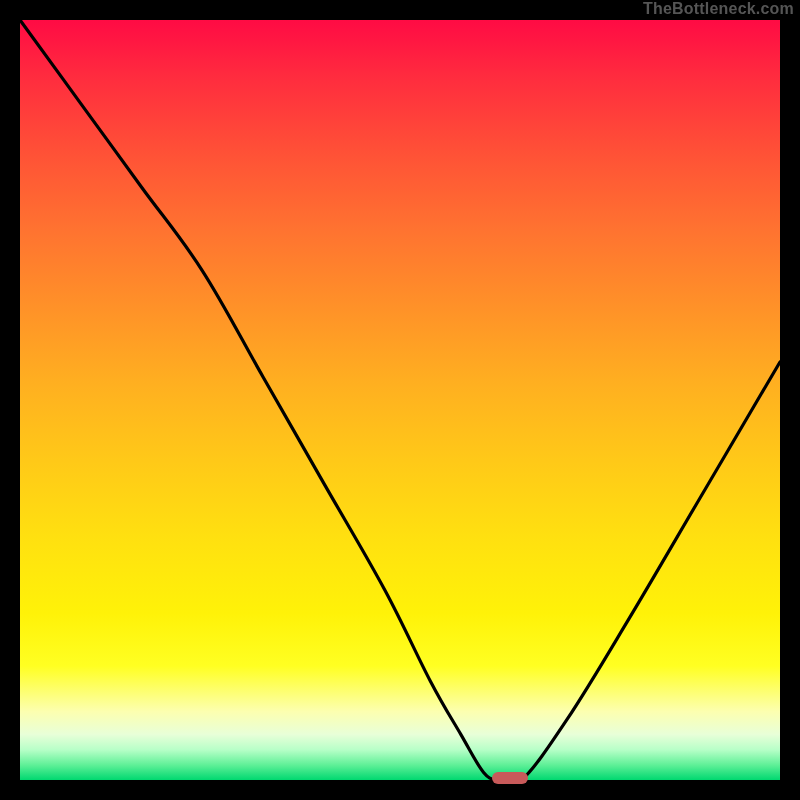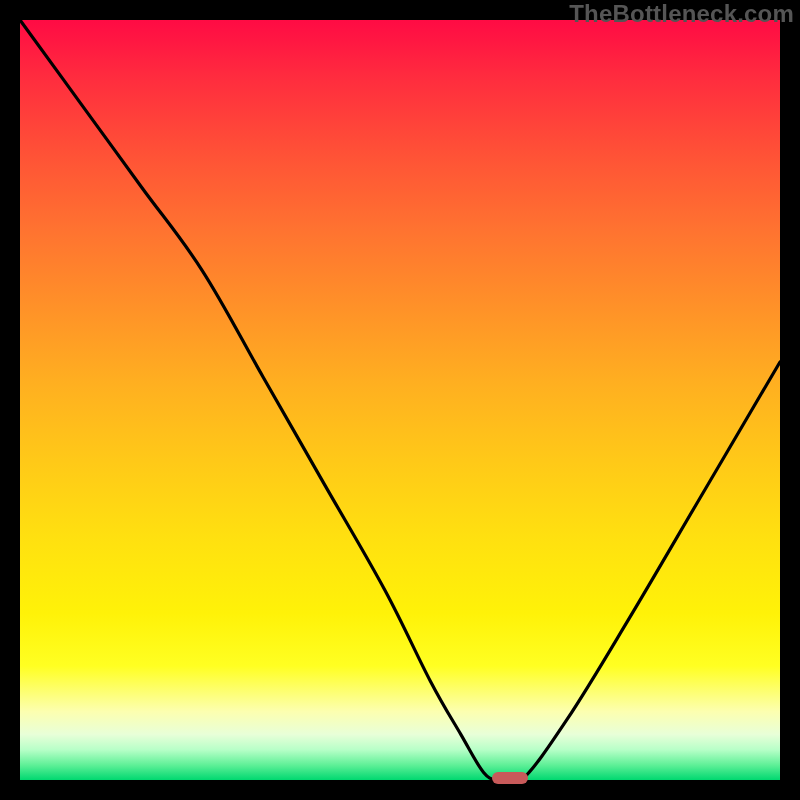--- a/index.html
+++ b/index.html
@@ -39,21 +39,21 @@
       #b8ffc8 96%,
       #60f098 98%,
       #00d870 100%
     );
   }
   .watermark {
     position: absolute;
     top: 0px;
     right: 6px;
     color: #555;
-    font-size: 24px;
+    font-size: 16px;
     font-weight: 600;
     letter-spacing: 0.2px;
     user-select: none;
   }
   svg.curve {
     position: absolute;
     left: 0;
     top: 0;
     width: 760px;
     height: 760px;

